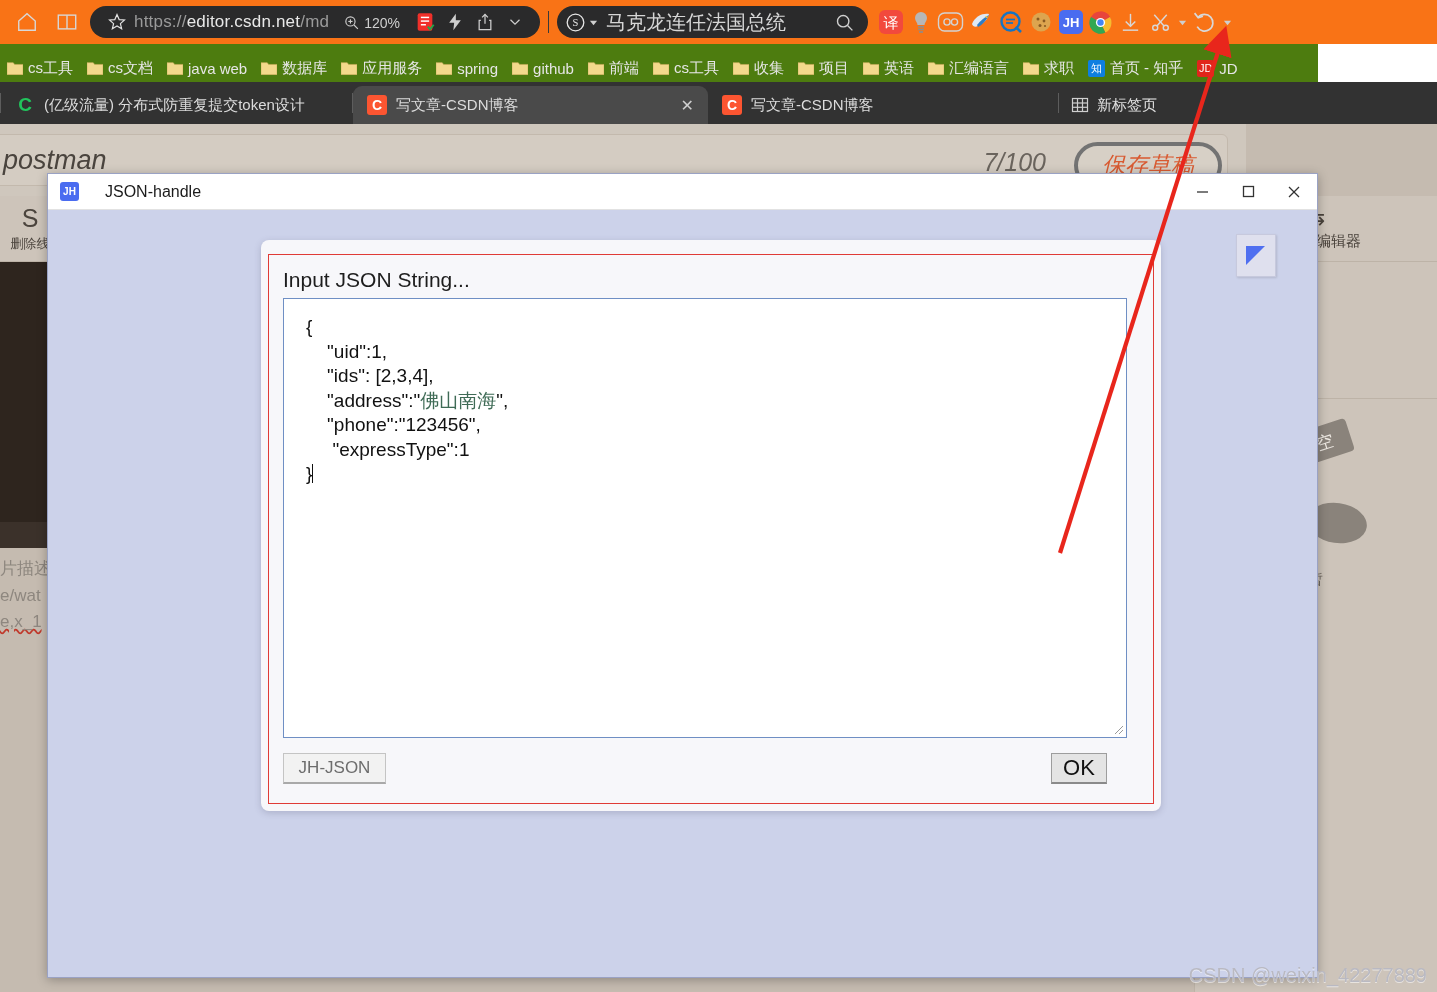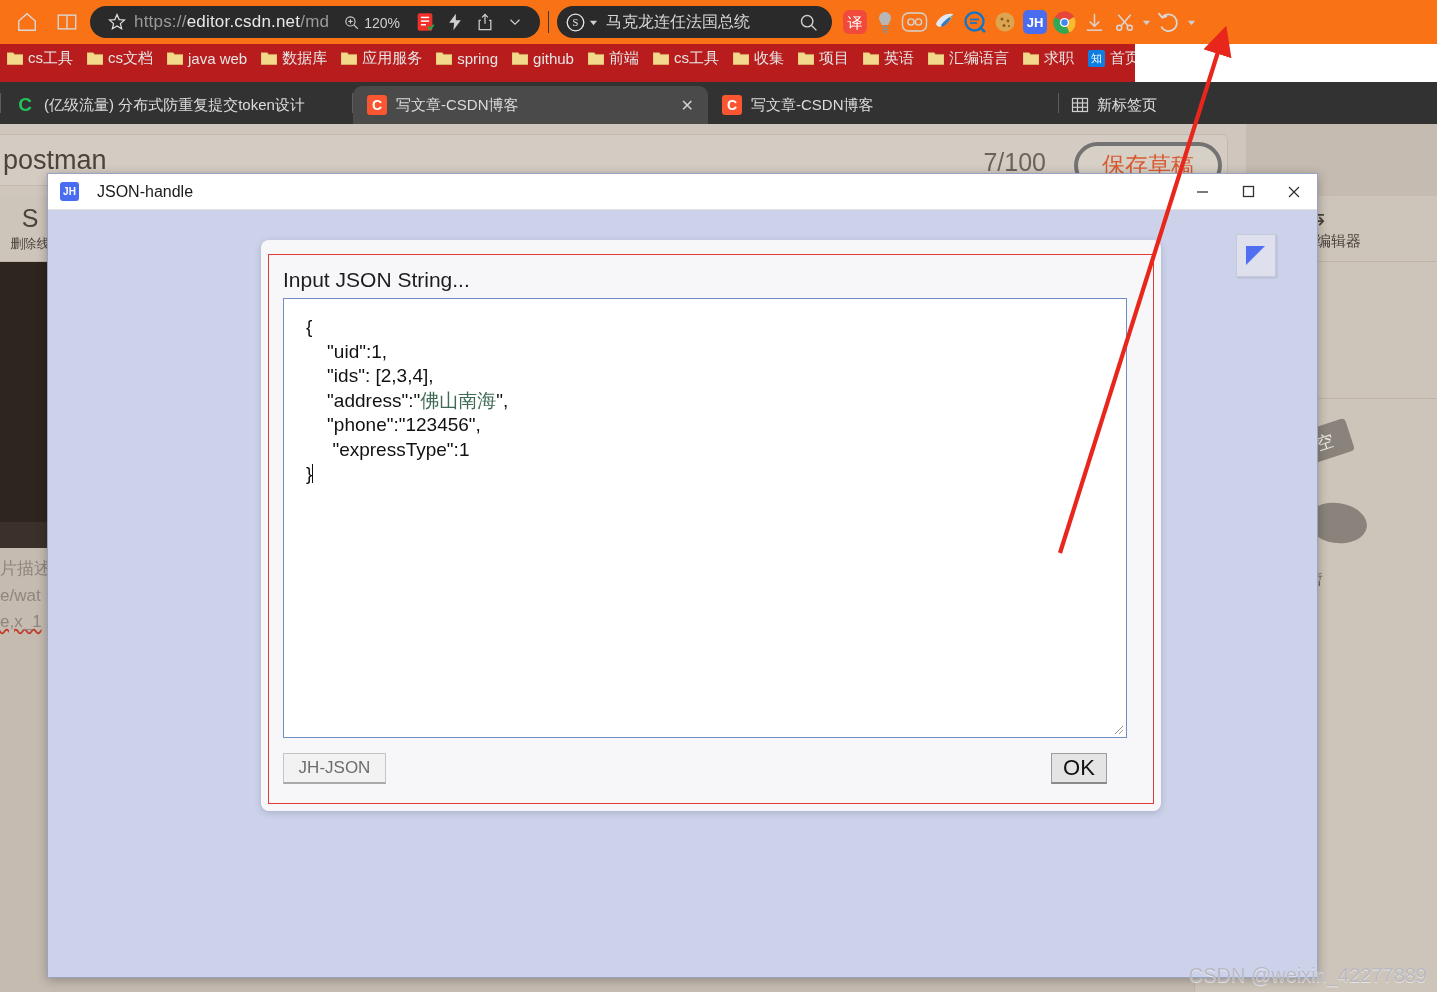--- a/index.html
+++ b/index.html
@@ -27,27 +27,27 @@
     flex: none;
   }
   .omnibox-url { font-size: 17px; color: #e8e8e8; white-space: nowrap; letter-spacing: .2px; }
   .omnibox-url .dim { color: #9a9a9a; }
   .zoom-chip { display:flex; align-items:flex-end; gap:4px; color:#cfcfcf; font-size:14px; margin-left:14px; white-space:nowrap;}
   .tb-sep { width:1px; height:22px; background:#3a3a3a; margin:0 8px; flex:none;}
   .searchbox {
     height: 32px; background: #2a2a2b; border-radius: 16px;
     display:flex; align-items:center; padding: 0 8px; gap:8px; flex:none;
   }
-  .searchbox-text { font-size: 16px; color:#d6d6d6; white-space:nowrap; }
+  .searchbox-text { font-size: 20px; color:#d6d6d6; white-space:nowrap; }
   .ext-icon { width: 30px; height:30px; display:flex;align-items:center;justify-content:center; flex:none; }
 
   
   .bookmarks {
-    position:absolute; left:0; top:44px; width:1135px; height:38px;
-    background:#b91c1c; display:flex; align-items:flex-start; overflow:hidden;
+    position:absolute; left:0; top:44px; width:1318px; height:38px;
+    background:#4d7c0f; display:flex; align-items:flex-end; overflow:hidden;
   }
   .bm {
     display:flex; align-items:center; gap:5px; padding:0 7px; height:28px;
     color:#e6e6e6; font-size:15px; white-space:nowrap; flex:none;
   }
   .folder-ico { width:16px;height:14px;flex:none;}
   .zhihu-ico{width:17px;height:17px;background:#0e7fe1;color:#fff;font-size:11px;
     display:flex;align-items:center;justify-content:center;border-radius:2px;flex:none;}
 
   
@@ -69,21 +69,21 @@
   .tab-close{margin-left:10px;color:#cfcfcf;font-size:16px;}
   .newtab{display:flex;align-items:center;gap:8px;color:#e0e0e0;font-size:15px;padding:0 12px;height:38px;}
 
   
   .page {
     position:absolute; left:0; top:124px; width:1437px; height:868px;
     background:#c5bbb0;
   }
   .page-topbar {
     position:absolute; left:0; top:0; width:1246px; height:72px;
-    background:#cfc7bd; display:flex; align-items:center; padding:0 4px;
+    background:#cfc7bd; display:flex; align-items:center; padding:0 4px;font-style:italic;
   }
   .page-title-input{
     position:absolute; left:-12px; top:10px; width:1240px; height:52px;
     background:#d4ccc2; border:1px solid #c3b9ad; border-radius:6px;
     display:flex;align-items:center;padding-left:14px;
   }
   .page-title-text{font-size:27px;color:#4a443e;}
   .page-counter{position:absolute; right:200px; top:24px; font-size:25px;color:#6a645d;}
   .save-draft{
     position:absolute; right:24px; top:18px; width:148px;height:47px;
@@ -136,21 +136,21 @@
     box-shadow:0 2px 10px rgba(0,0,0,.28);
   }
   .jh-titlebar{
     height:36px; background:#ffffff; display:flex; align-items:center;
     padding-left:12px; border-bottom:1px solid #e2e2e2;
   }
   .jh-appicon{
     width:19px;height:19px;background:#4a6cf0;border-radius:3px;color:#fff;
     font-size:10px;font-weight:bold;display:flex;align-items:center;justify-content:center;flex:none;
   }
-  .jh-title{font-size:16px;color:#1b1b1b;margin-left:18px;}
+  .jh-title{font-size:16px;color:#1b1b1b;margin-left:26px;}
   .jh-winbtns{margin-left:auto;display:flex;height:36px;}
   .jh-wb{width:46px;height:36px;display:flex;align-items:center;justify-content:center;color:#333;}
 
   
   .jh-panel{
     position:absolute; left:221px; top:240px; width:900px; height:571px;
     background:#f7f7fa; border-radius:8px;
     box-shadow:0 2px 7px rgba(60,60,90,.22);
     margin-left:40px;
   }

